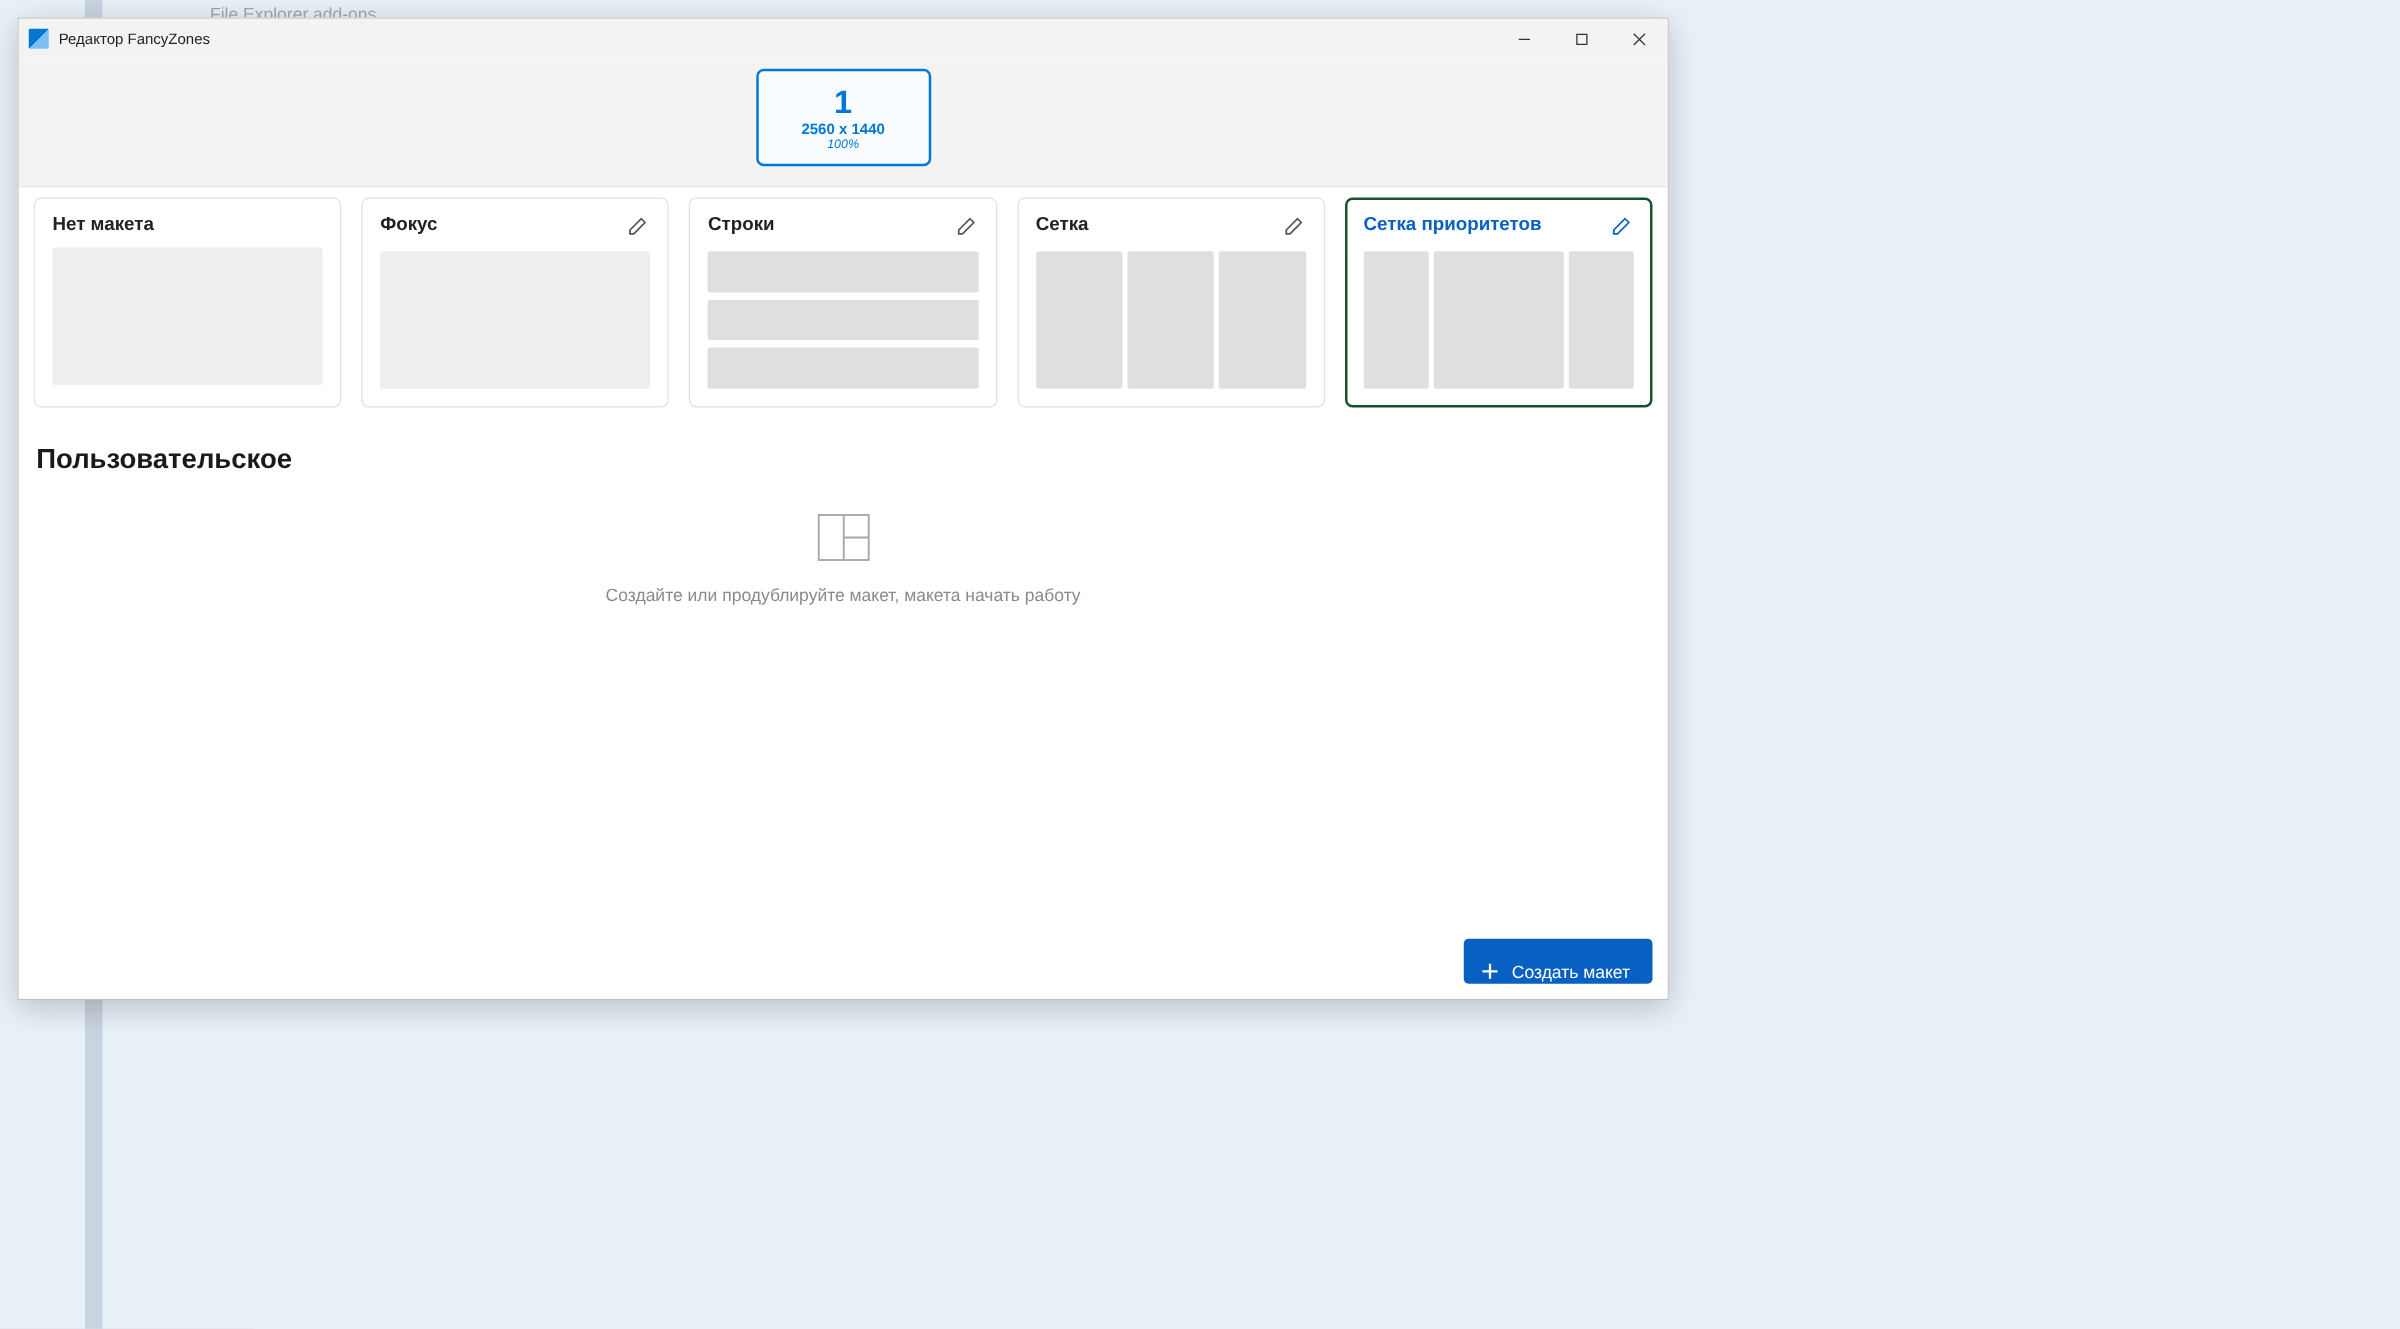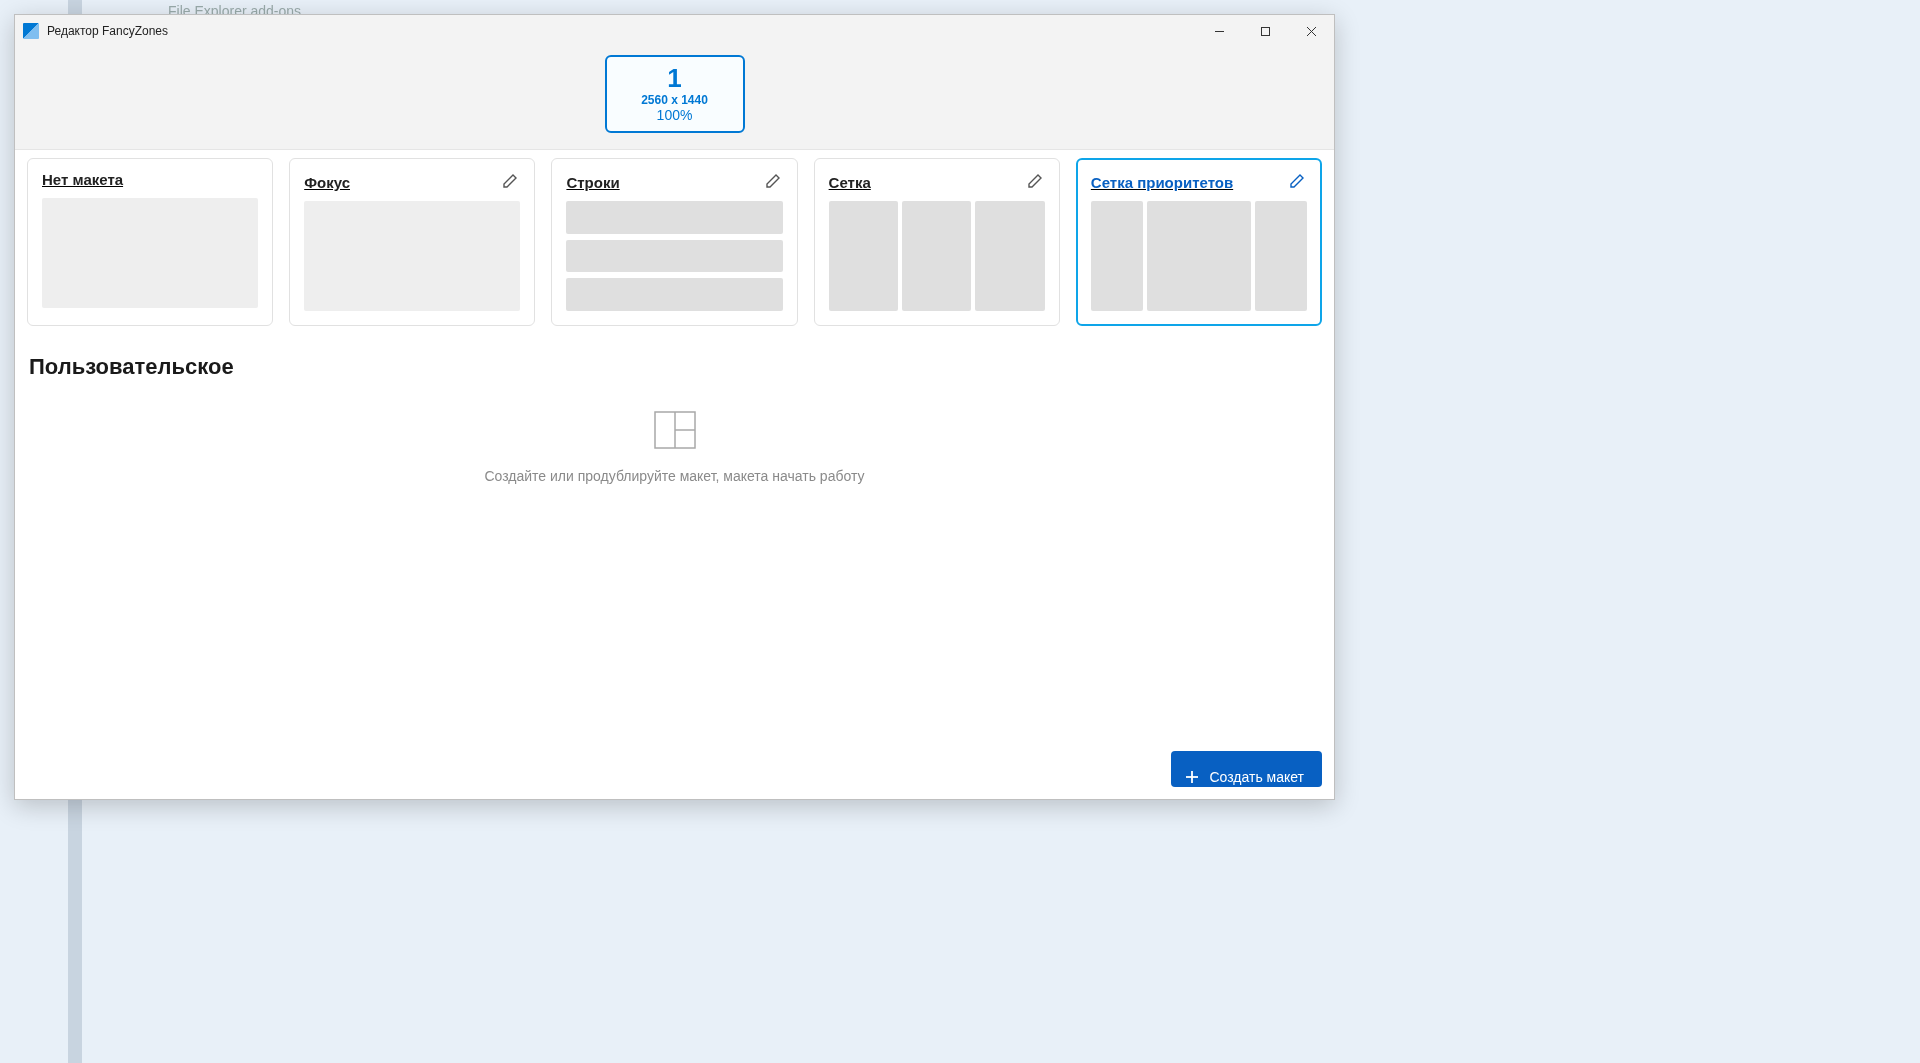--- a/index.html
+++ b/index.html
@@ -55,21 +55,21 @@
 .monitor-card {
   width: 140px; height: 78px;
   border: 2px solid #0078d4;
   border-radius: 6px;
   background:#f9fdff;
   display:flex; flex-direction:column; align-items:center; justify-content:center;
   color:#0078d4;
 }
 .monitor-card .m-index { font-size:26px; font-weight:600; line-height:1; }
 .monitor-card .m-res { font-size:12px; margin-top:2px; font-weight:600; }
-.monitor-card .m-scale { font-size:14px; }
+.monitor-card .m-scale { font-size:10px;font-style:italic; }
 
 .content {
   flex:1;
   padding: 8px 12px 12px 12px;
   background:#ffffff;
   position:relative;
   overflow:hidden;
 }
 .section-title {
   font-size: 22px; font-weight:600; color:#1a1a1a;
@@ -83,27 +83,26 @@
   flex:1;
   min-width:0;
   border:1px solid #e1e1e1;
   border-radius:6px;
   background:#fff;
   padding:12px 14px 14px 14px;
   cursor:pointer;
   position:relative;
 }
 .tpl-card.selected {
-  border:2px solid #0ea5e9;
+  border:2px solid #14532d;
   padding:11px 13px 13px 13px;
 }
 .tpl-head {
-  display:flex; align-items:flex-end; justify-content:space-between;
+  display:flex; align-items:flex-start; justify-content:space-between;
   margin-bottom:10px;
-  text-decoration:underline;
 }
 .tpl-title { font-size:15px; font-weight:600; color:#222; }
 .tpl-card.selected .tpl-title { color:#0860c2; }
 .edit-btn { width:20px; height:20px; color:#555; display:flex; align-items:center; justify-content:center; }
 .edit-btn svg { width:16px; height:16px; stroke:#555; fill:none; stroke-width:1.4; }
 
 .tpl-preview {
   width:100%;
   height:110px;
   background:transparent;

